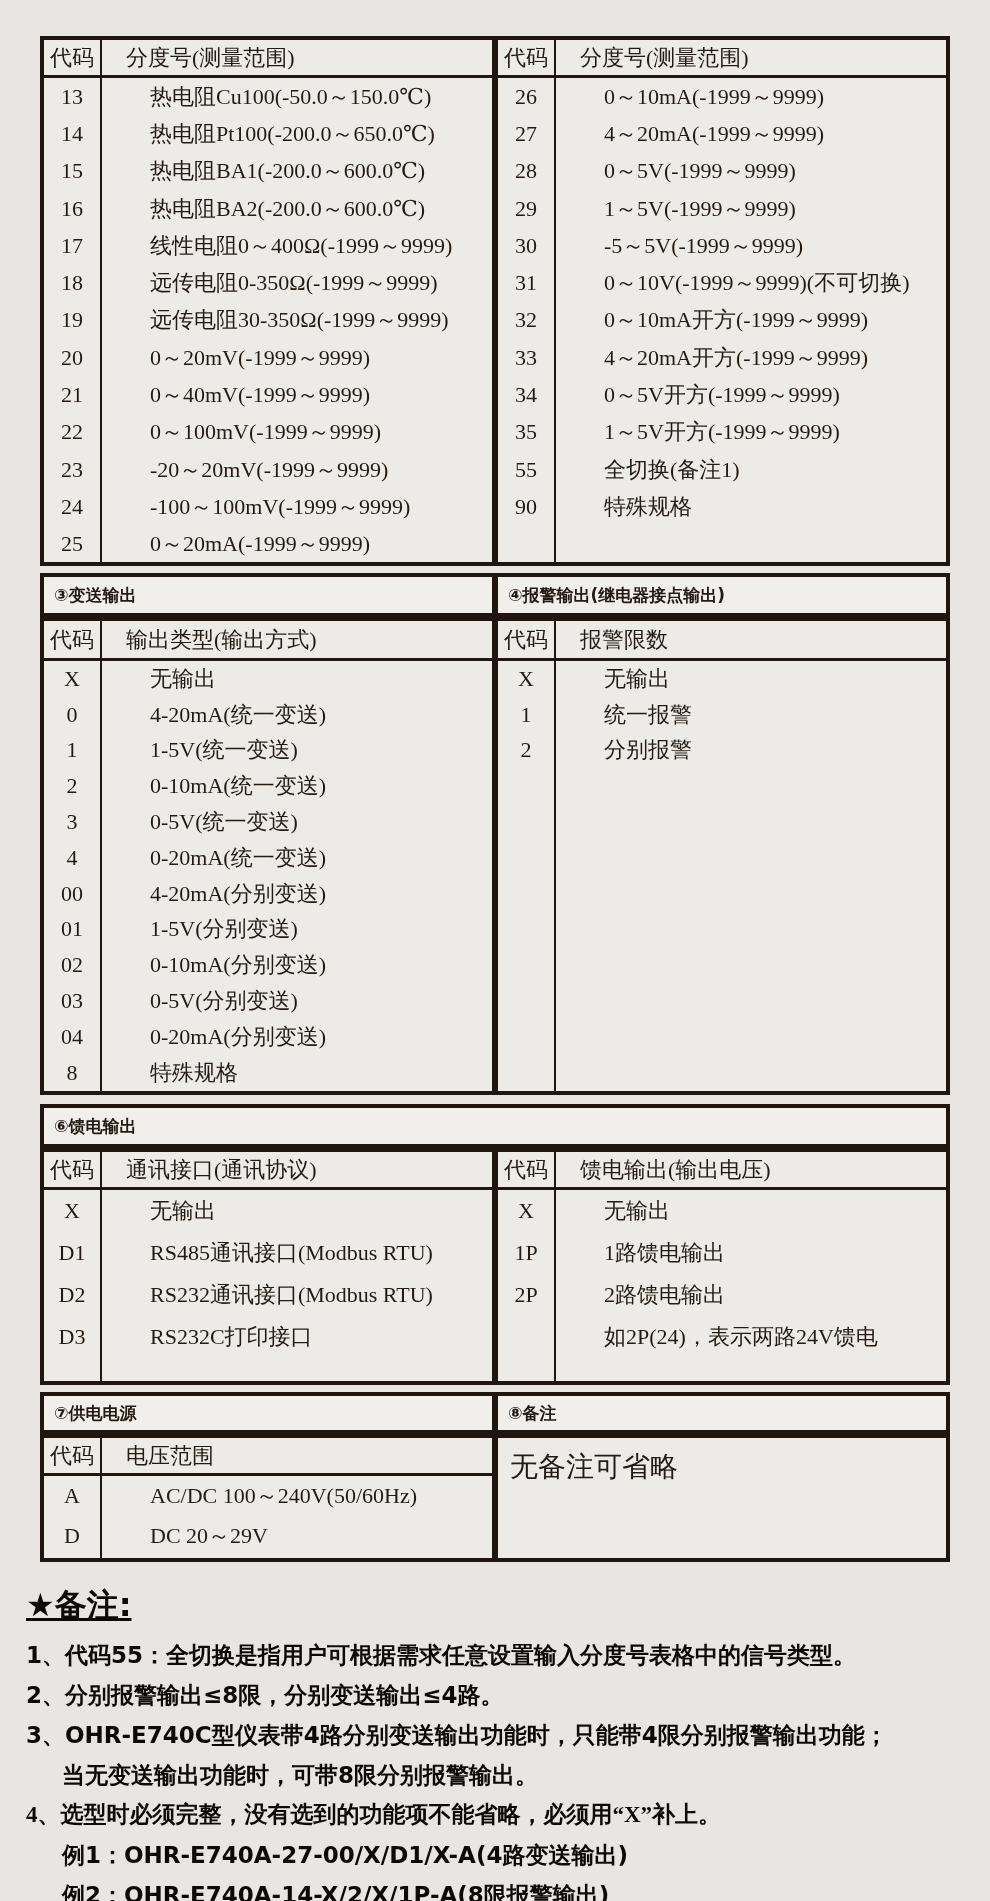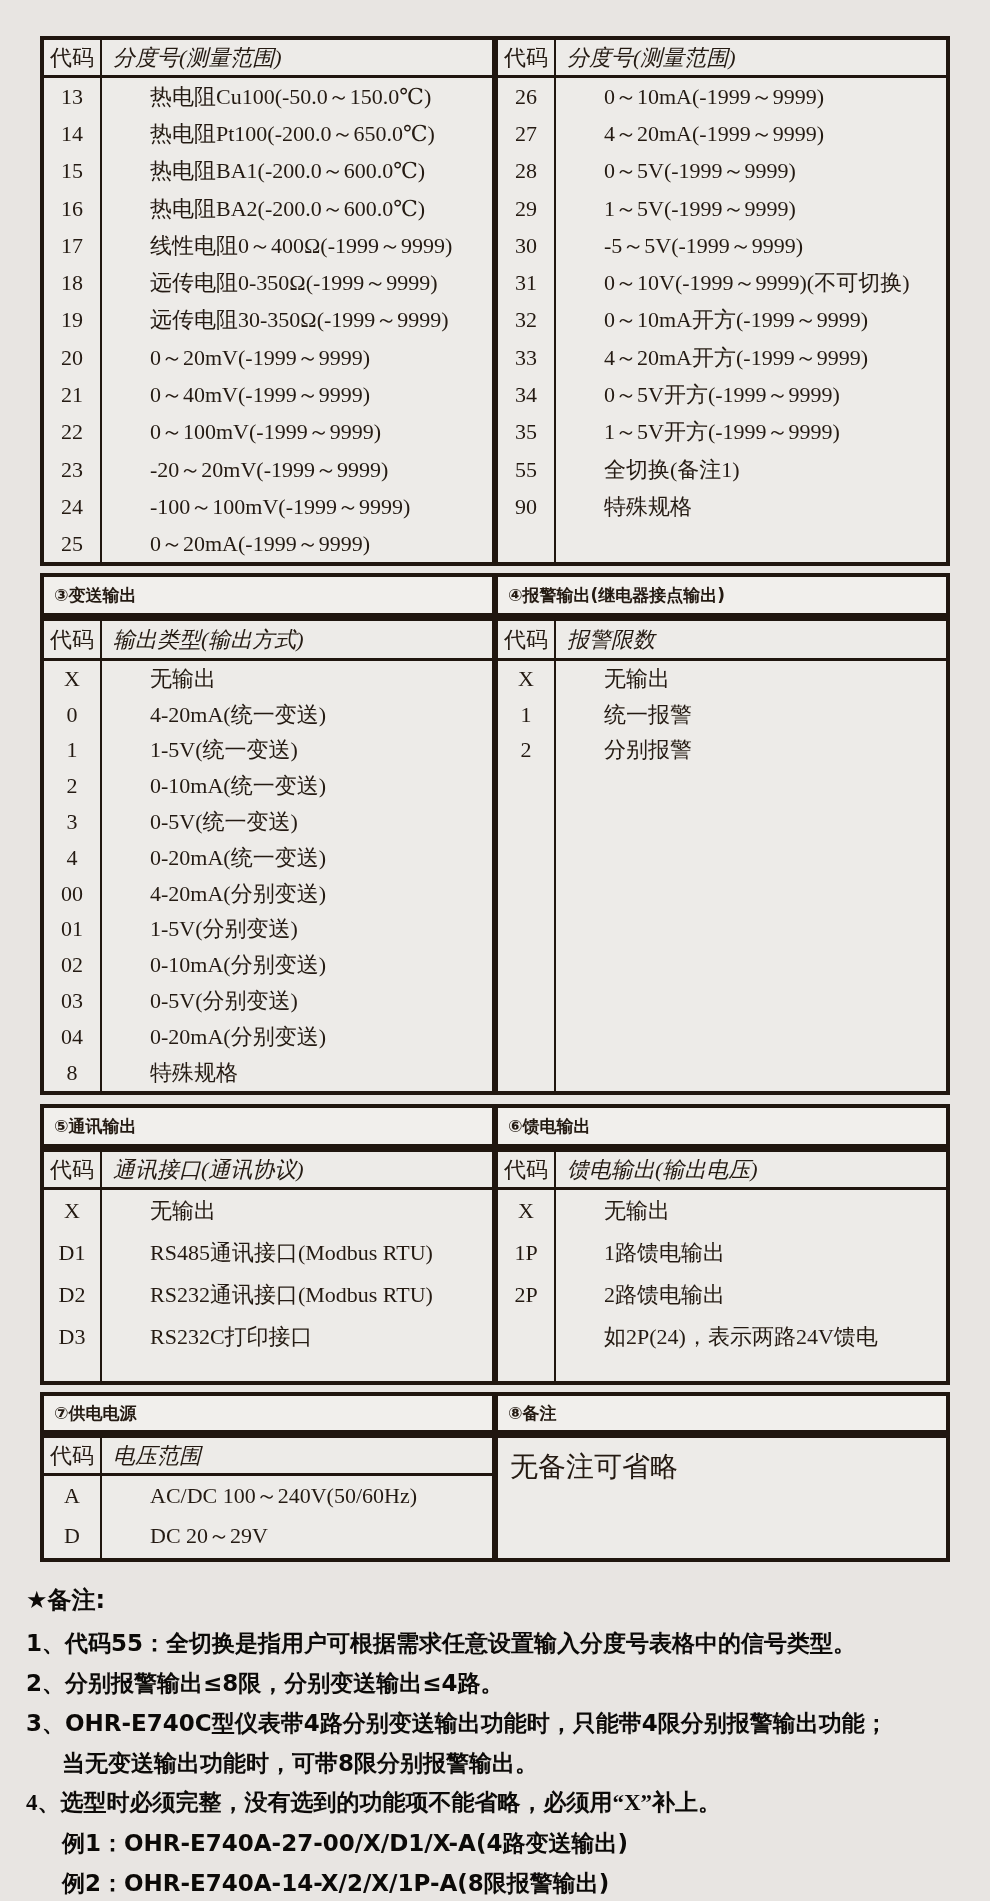--- a/index.html
+++ b/index.html
@@ -35,33 +35,33 @@
   .b1{--rh:37.3px;}
   .b2{--rh:35.8px;}
   .b3{--rh:42px;}
   .b4{--rh:40px;}
   .half{display:flex;flex-direction:column;}
   .half.left{width:454px;border-right:6px solid var(--bc);}
   .half.right{flex:1;}
   .hdr{display:flex;height:38px;border-bottom:3px solid var(--bc);flex-shrink:0;}
   .b2 .hdr{height:40px;}
   .hcode{width:58px;border-right:2px solid var(--bc);display:flex;align-items:center;justify-content:center;flex-shrink:0;}
-  .hdesc{flex:1;display:flex;align-items:center;padding-left:11px;white-space:nowrap;font-style:italic;}
+  .hdesc{flex:1;display:flex;align-items:center;padding-left:24px;white-space:nowrap;}
   .tbody{flex:1;display:flex;min-height:0;gap:24px;}
   .codecol{width:58px;border-right:2px solid var(--bc);display:flex;flex-direction:column;flex-shrink:0;}
   .codecol .cc{height:var(--rh);display:flex;align-items:center;justify-content:center;flex-shrink:0;}
   .desccol{flex:1;display:flex;flex-direction:column;padding-left:16px;}
   .desccol .dc{height:var(--rh);display:flex;align-items:center;padding-left:8px;white-space:nowrap;flex-shrink:0;}
   .s8content{padding:10px 10px 0 12px;font-size:28px;}
 
   
   .notes{margin-top:22px;margin-left:-14px;width:950px;
          font-family:"DejaVu Sans","Liberation Sans",sans-serif;font-weight:bold;
          font-size:23px;color:#0c0a08;}
-  .note-title{font-size:24px;margin-bottom:14px;}
+  .note-title{font-size:32px;margin-bottom:14px;text-decoration:underline;}
   .note{margin-bottom:14px;line-height:26px;white-space:nowrap;}
   .note.indent{padding-left:36px;}
   .note.gap{margin-top:6px;font-family:Liberation Serif, serif;}
 </style>
 </head>
 <body>
 
 <div class="page">
 
   <div class="block b1">
@@ -201,21 +201,20 @@
               <div class="dc">统一报警</div>
               <div class="dc">分别报警</div>
             </div>
           </div>
       </div>
     </div>
   </div>
 
   <div class="block b3">
     <div class="band">
-      <div class="bcell bleft">⑤通讯输出</div>
       <div class="bcell bright">⑥馈电输出</div>
     </div>
     <div class="tables">
       <div class="half left">
         <div class="hdr">
           <span class="hcode">代码</span>
           <span class="hdesc">通讯接口(通讯协议)</span>
         </div>
         <div class="tbody">
             <div class="codecol">

